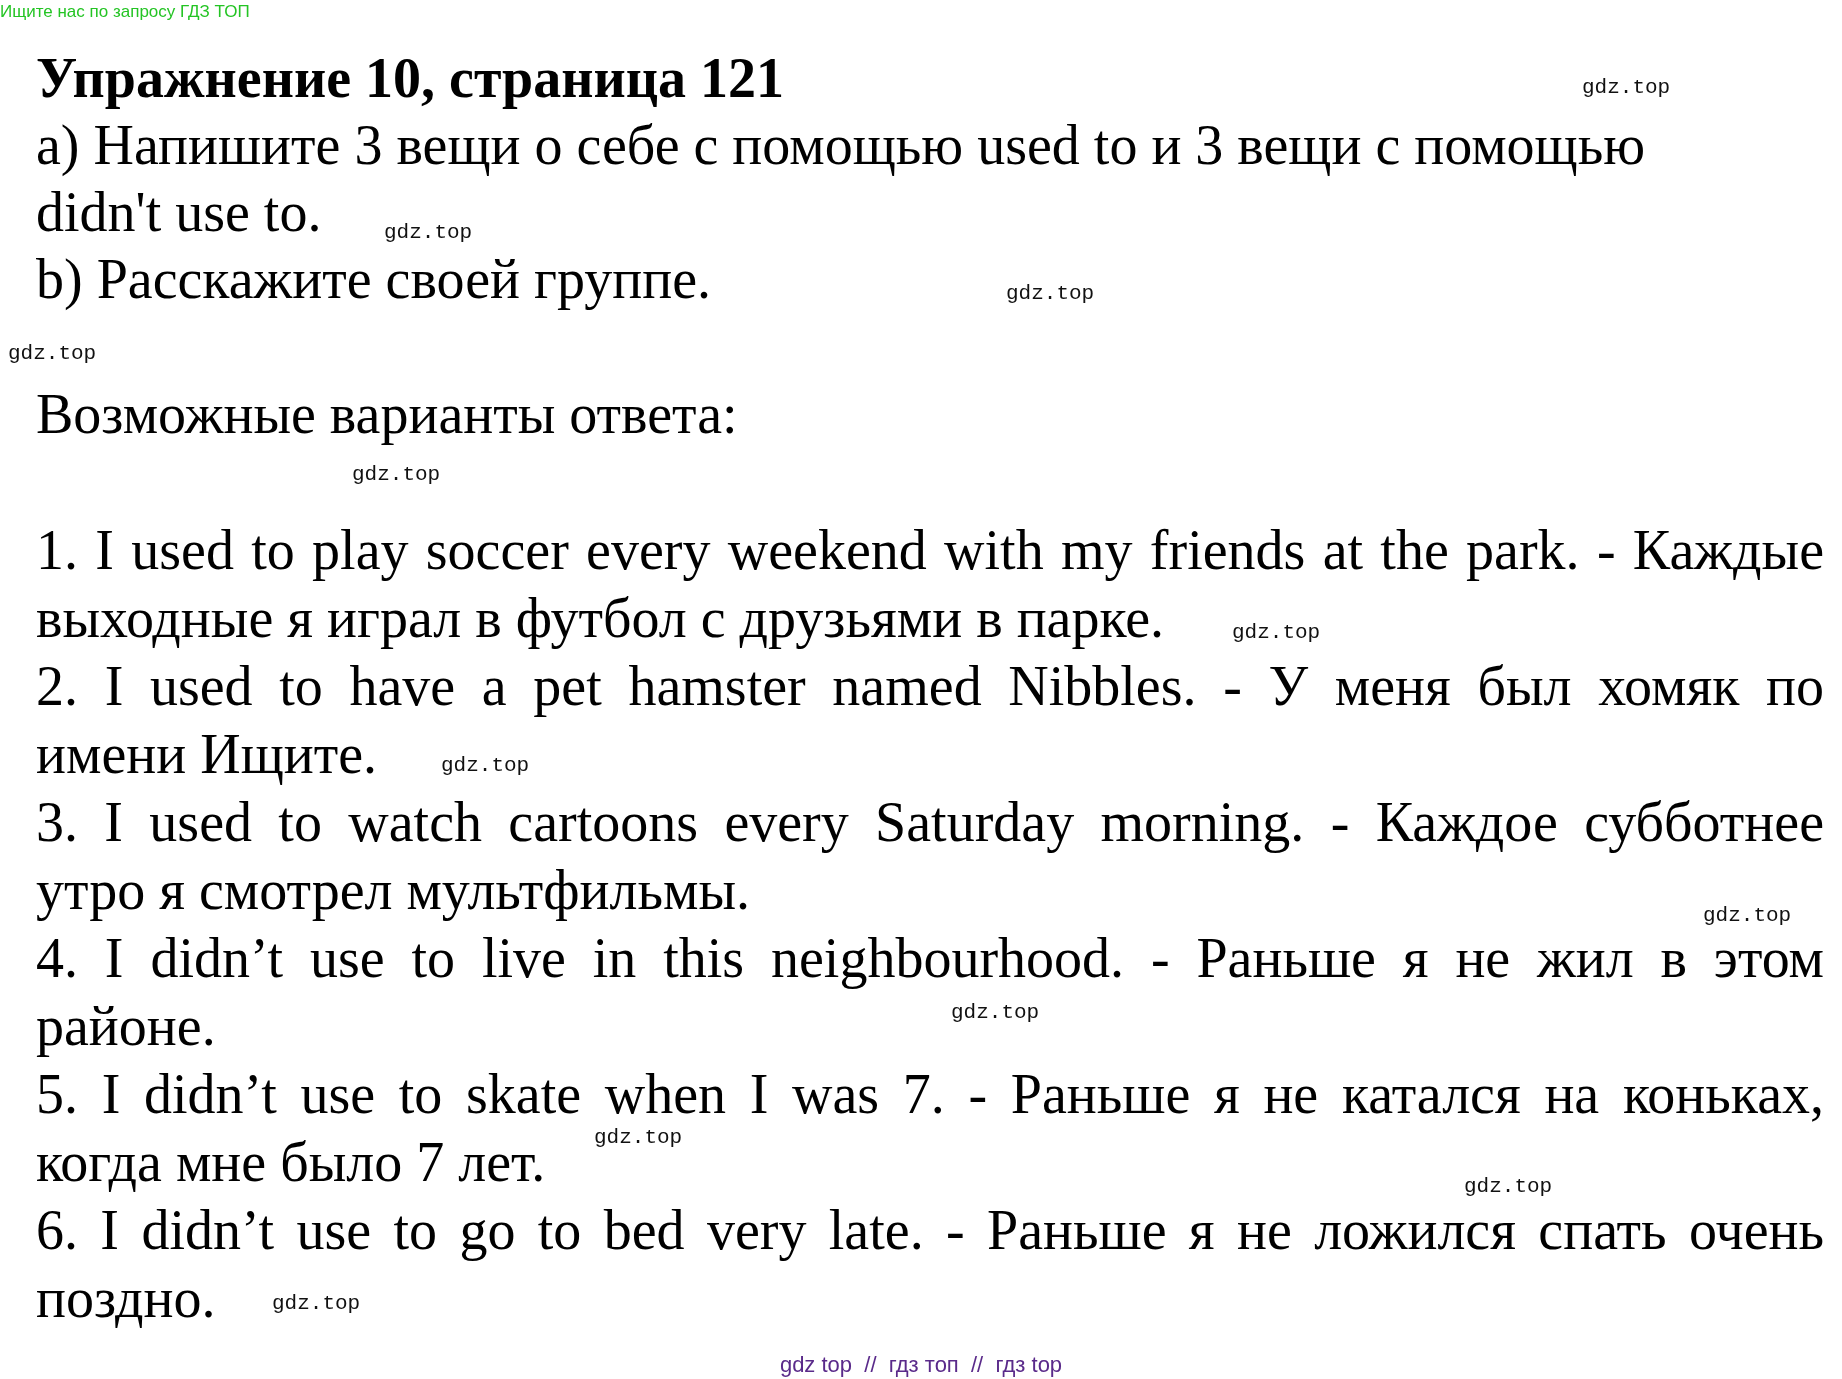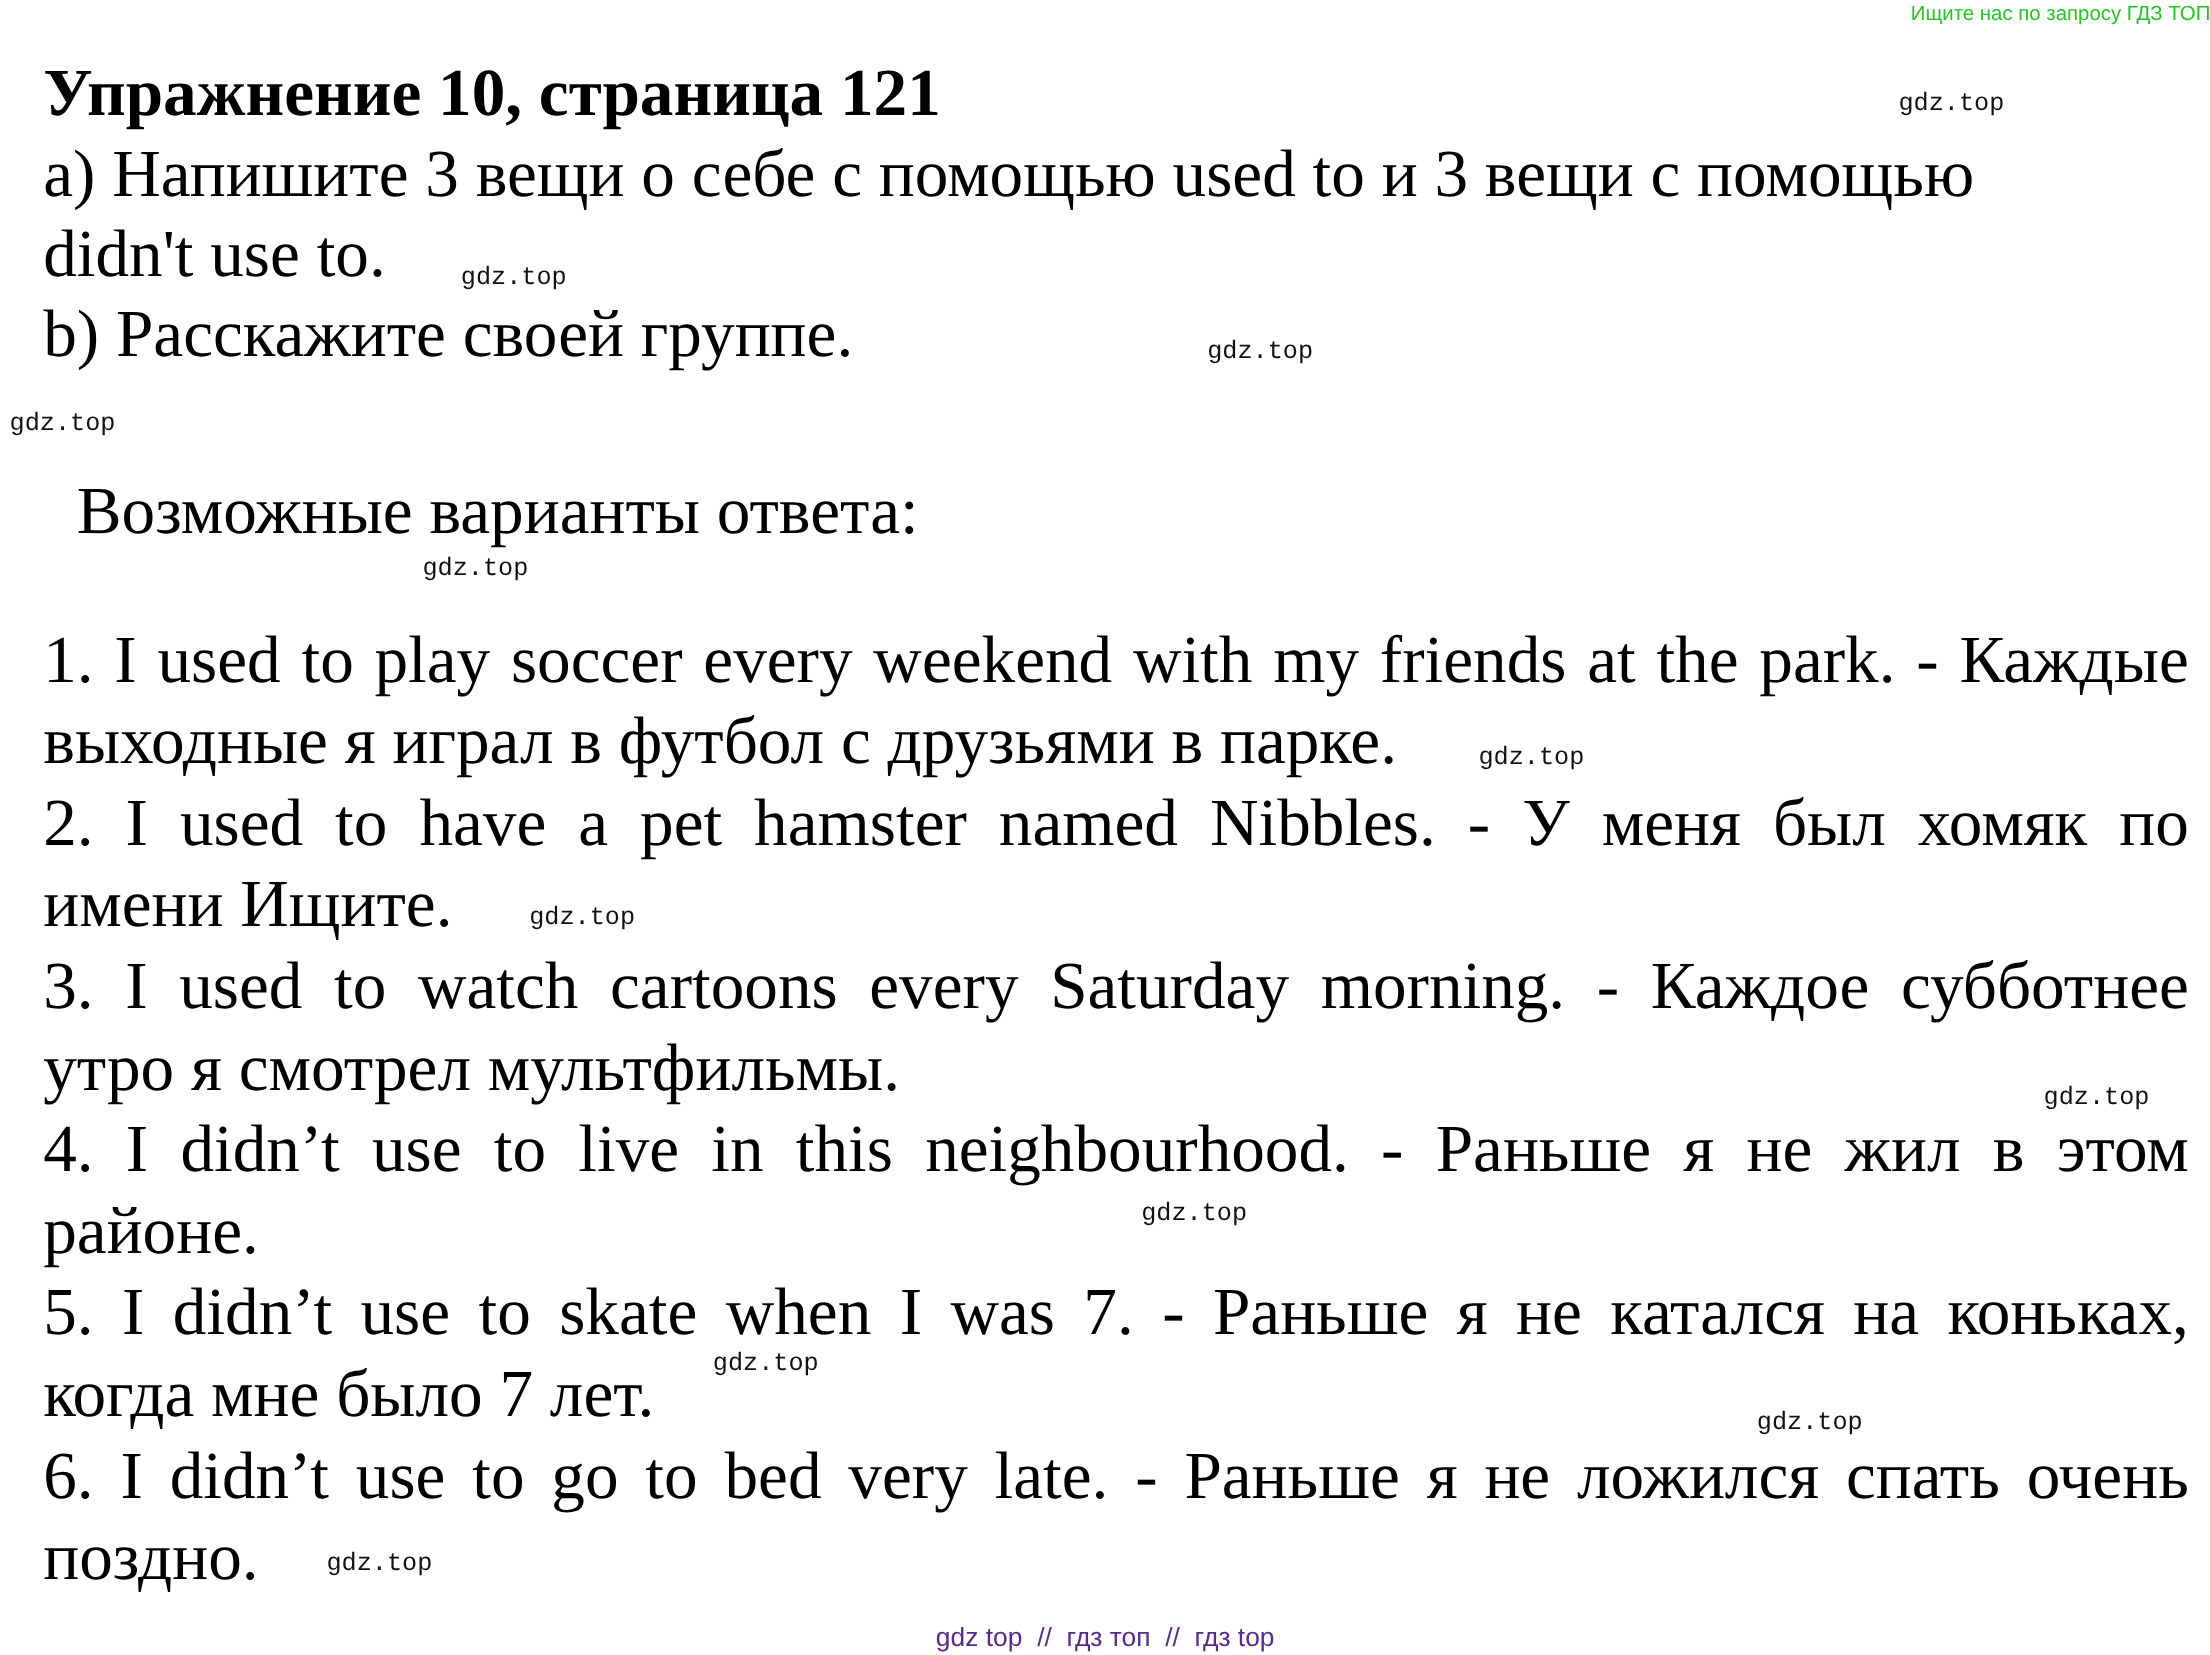--- a/index.html
+++ b/index.html
@@ -1,21 +1,21 @@
 <!DOCTYPE html>
 <html><head>
 <meta charset="utf-8">
 <style>
   html, body { margin:0; padding:0; }
   body {
     width:1842px; height:1379px; background:#ffffff; position:relative; overflow:hidden;
     font-family:"Liberation Serif", serif; color:#000;
   }
   .banner {
-    position:absolute; top:1px; left:0; width:1842px; text-align:right;
+    position:absolute; top:1px; left:0; width:1842px; text-align:left;
     font-family:"Liberation Sans", sans-serif; font-size:17px; color:#24c424;
     line-height:22px;
   }
   .footer {
     position:absolute; top:1354px; left:0; width:1842px; text-align:center;
     font-family:"Liberation Sans", sans-serif; font-size:22px; color:#5a2a8a;
     line-height:22px; white-space:pre;
   }
   .line {
     position:absolute; left:36px; white-space:nowrap; font-size:56px; line-height:68px;
@@ -32,21 +32,21 @@
 </head>
 <body>
 
 <div class="banner">Ищите нас по запросу ГДЗ ТОП</div>
 
 <div class="line title" style="top:44px;text-align:center;">Упражнение 10, страница 121</div>
 <div class="line" style="top:111px;">а) Напишите 3 вещи о себе с помощью used to и 3 вещи с помощью</div>
 <div class="line" style="top:178px;">didn't use to.</div>
 <div class="line" style="top:245px;">b) Расскажите своей группе.</div>
 
-<div class="line" style="top:392px;margin-left:28px;">Возможные варианты ответа:</div>
+<div class="line" style="top:380px;">Возможные варианты ответа:</div>
 
 <div class="line just" style="top:516px;">1. I used to play soccer every weekend with my friends at the park. - Каждые</div>
 <div class="line" style="top:584px;text-align:right;">выходные я играл в футбол с друзьями в парке.</div>
 <div class="line just" style="top:652px;">2. I used to have a pet hamster named Nibbles. - У меня был хомяк по</div>
 <div class="line" style="top:720px;">имени Ищите.</div>
 <div class="line just" style="top:788px;">3. I used to watch cartoons every Saturday morning. - Каждое субботнее</div>
 <div class="line" style="top:856px;">утро я смотрел мультфильмы.</div>
 <div class="line just" style="top:924px;">4. I didn’t use to live in this neighbourhood. - Раньше я не жил в этом</div>
 <div class="line" style="top:992px;">районе.</div>
 <div class="line just" style="top:1060px;">5. I didn’t use to skate when I was 7. - Раньше я не катался на коньках,</div>

